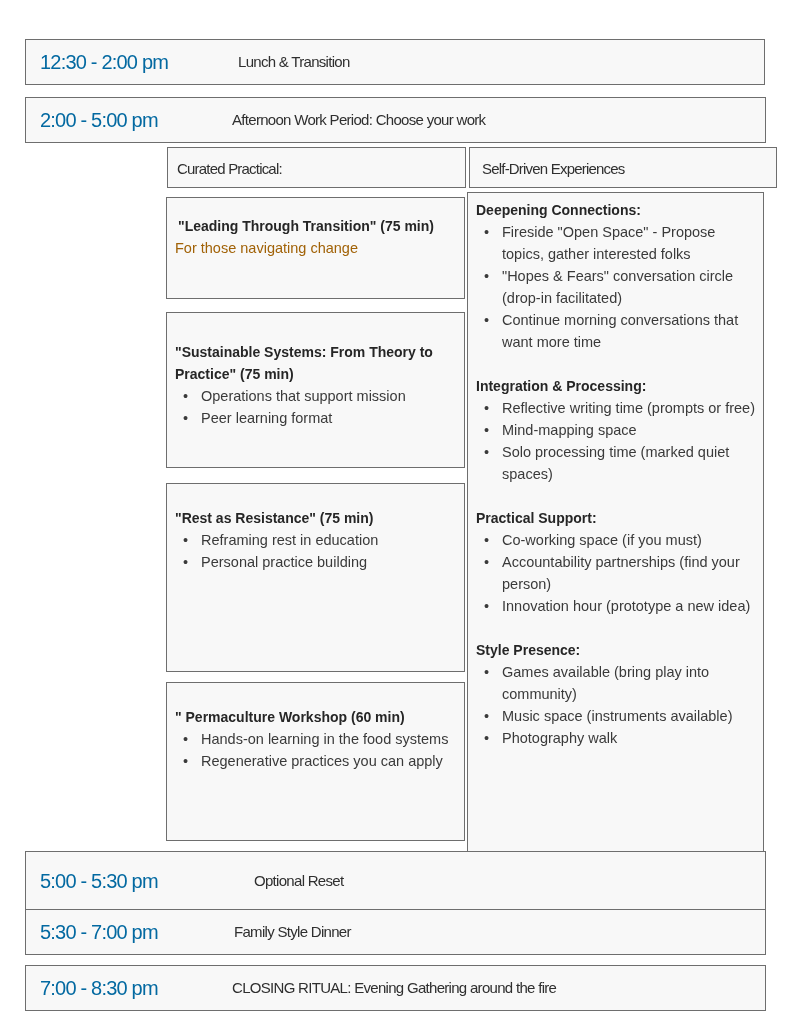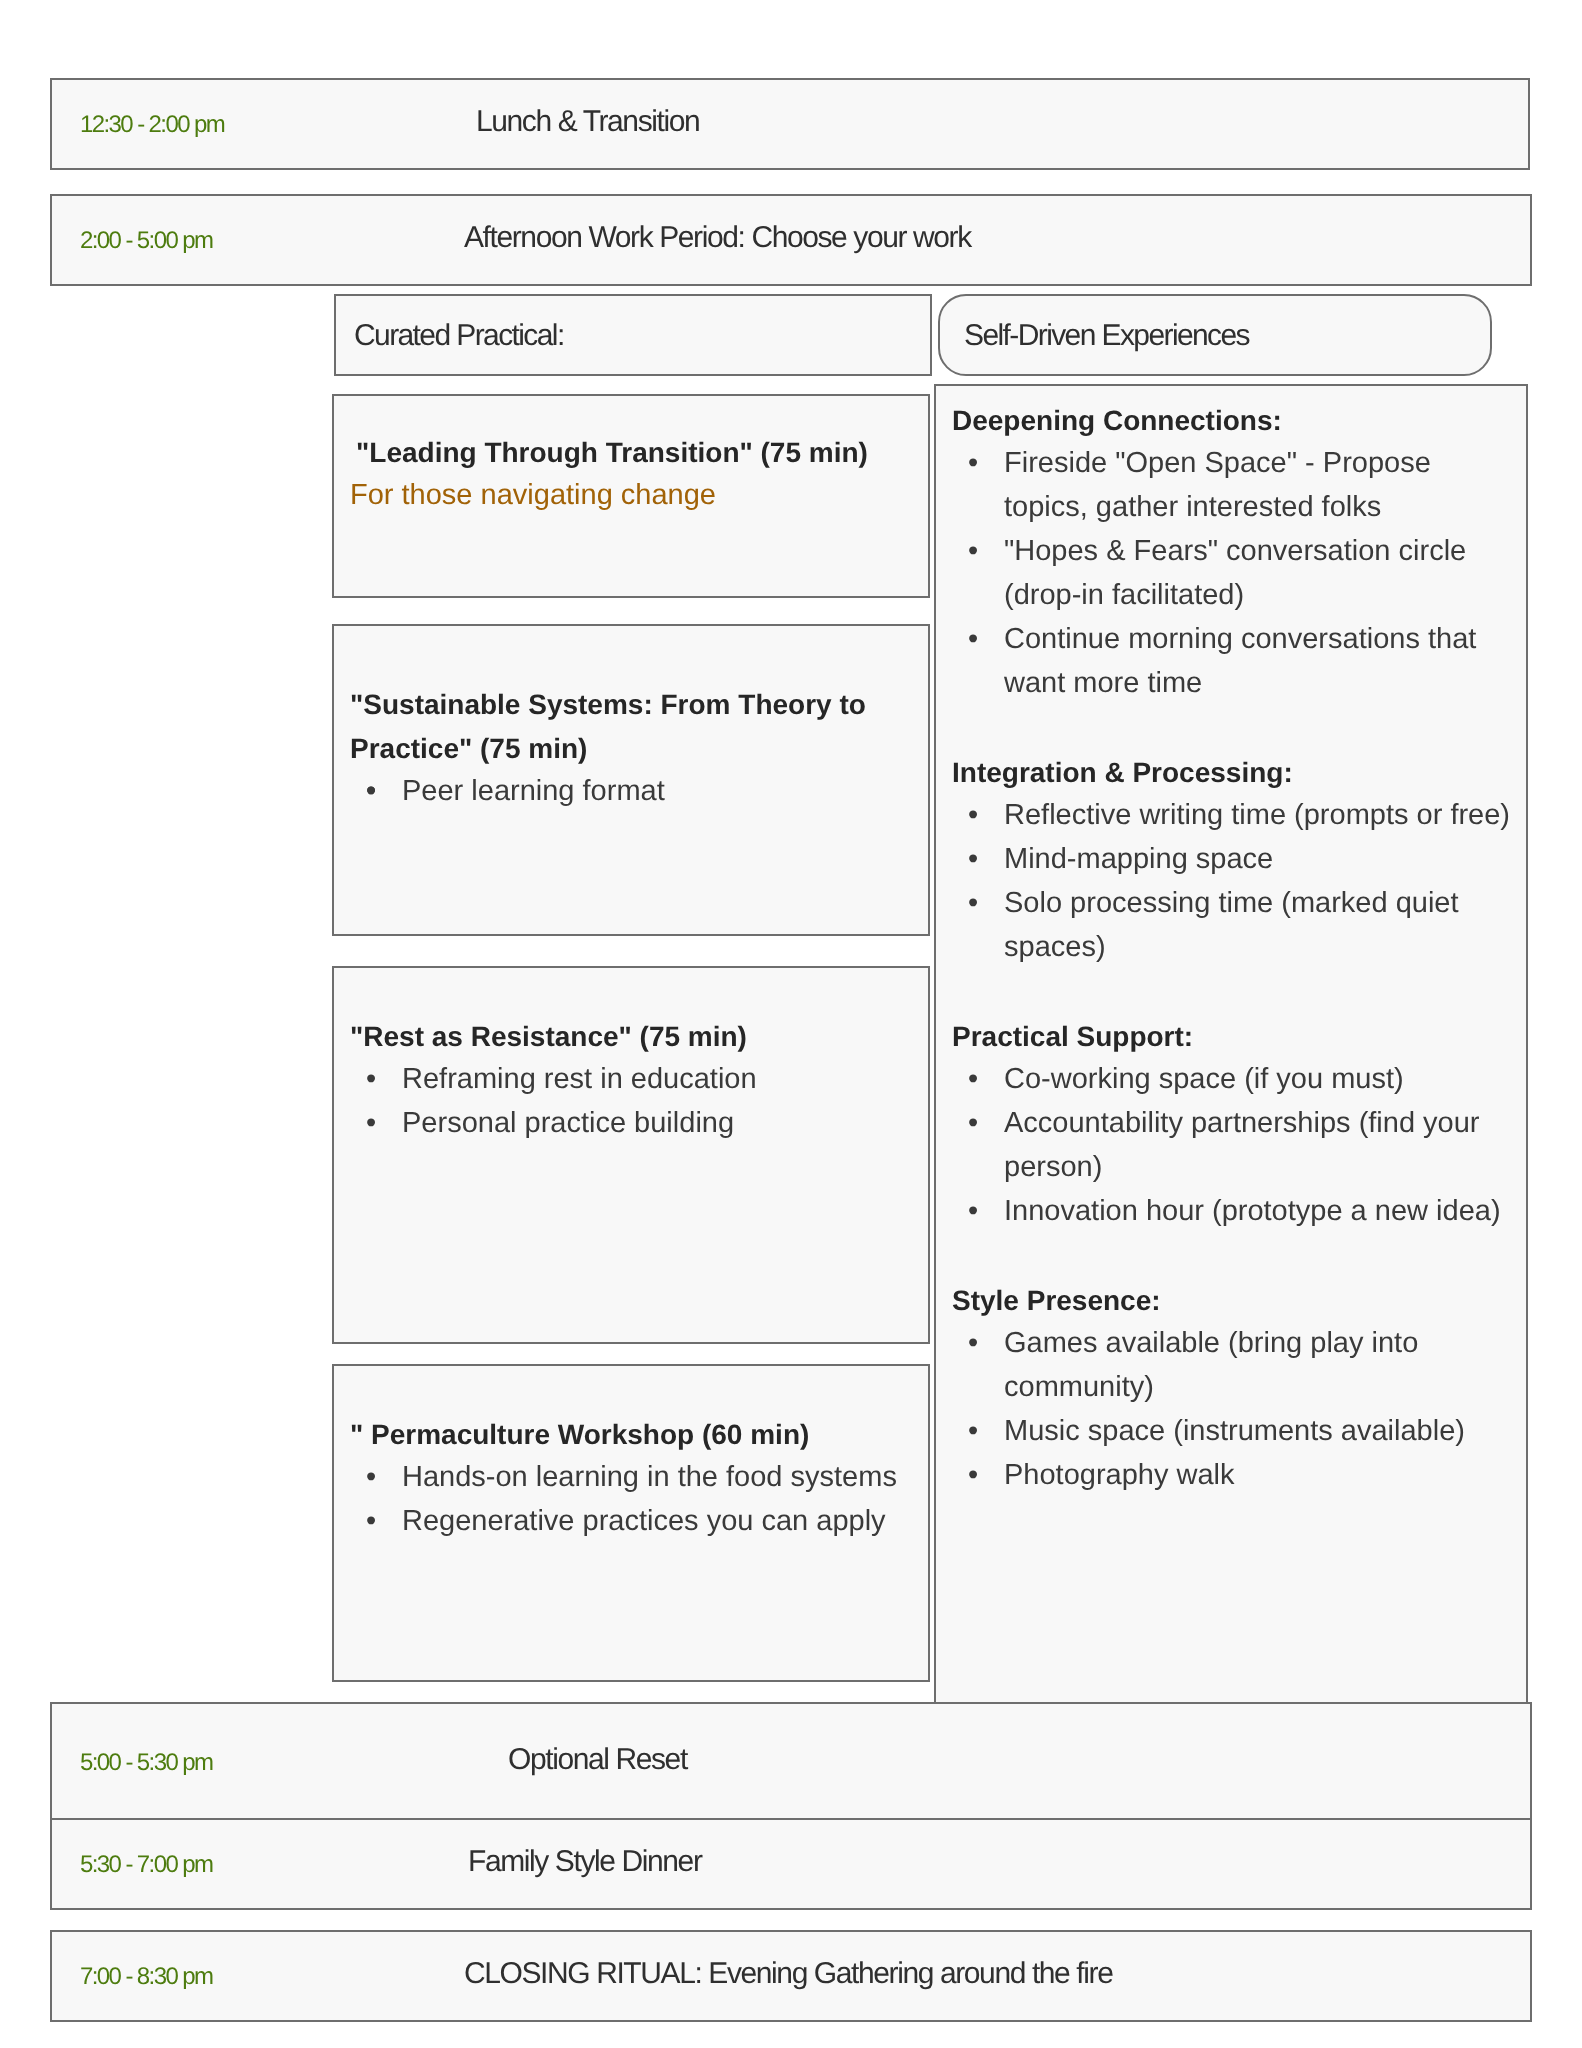--- a/index.html
+++ b/index.html
@@ -1,21 +1,21 @@
 <!DOCTYPE html>
 <html><head>
 <meta charset="utf-8">
 <style>
   html, body { margin: 0; padding: 0; background: #ffffff; }
   body { width: 791px; height: 1024px; position: relative; overflow: hidden;
          font-family: "Liberation Sans", sans-serif; color: #2b2b2b; }
   .box { position: absolute; box-sizing: border-box; border: 1.5px solid #6e6e6e;
          background: #f8f8f8; }
   .row .time { position: absolute; left: 14px; top: 50%; transform: translateY(-50%);
-               font-size: 12px; letter-spacing: -0.8px; color: #4d7c0f; }
+               font-size: 20px; letter-spacing: -0.8px; color: #0369a1; }
   .row .title { position: absolute; top: 50%; transform: translateY(-55%);
                 font-size: 15px; letter-spacing: -0.7px; color: #2f2f2f; }
   .hdr .label { position: absolute; left: 9px; top: 50%; transform: translateY(-50%);
                 font-size: 15px; letter-spacing: -0.8px; color: #2f2f2f; }
   .card { padding: 0 8px; }
   .card h3 { margin: 0; font-size: 14px; font-weight: bold; line-height: 22px; color: #262626; }
   .card p { margin: 0; font-size: 14.5px; line-height: 22px; color: #a16207; }
   .card ul { margin: 0; padding: 0 0 0 26px; list-style: none; }
   .card li { font-size: 14.5px; line-height: 22px; color: #3a3a3a; position: relative; }
   .card li .bullet { position: absolute; left: -18px; top: 0; }
@@ -30,33 +30,33 @@
   <span class="title" style="left:212px;">Lunch &amp; Transition</span>
 </div>
 <div class="box row" style="left:25px; top:97px; width:741px; height:46px;">
   <span class="time">2:00 - 5:00 pm</span>
   <span class="title" style="left:206px;">Afternoon Work Period: Choose your work</span>
 </div>
 
 <div class="box hdr" style="left:167px; top:147px; width:299px; height:41px;">
   <span class="label">Curated Practical:</span>
 </div>
-<div class="box hdr" style="left:469px; top:147px; width:277px; height:41px;border-radius:14px;">
+<div class="box hdr" style="left:469px; top:147px; width:308px; height:41px;">
   <span class="label" style="left:12px;">Self-Driven Experiences</span>
 </div>
 
 <div class="box card" style="left:166px; top:197px; width:299px; height:102px; padding-top:17px;">
   <h3 style="padding-left:3px;">"Leading Through Transition" (75 min)</h3>
   <p>For those navigating change</p>
 </div>
 
 <div class="box card" style="left:166px; top:312px; width:299px; height:156px; padding-top:28px;">
   <h3>"Sustainable Systems: From Theory to Practice" (75 min)</h3>
   <ul>
-    <li><span class="bullet">•</span></li>
+    <li><span class="bullet">•</span><span>Operations that support mission</span></li>
     <li><span class="bullet">•</span><span>Peer learning format</span></li>
   </ul>
 </div>
 
 <div class="box card" style="left:166px; top:483px; width:299px; height:189px; padding-top:23px;">
   <h3>"Rest as Resistance" (75 min)</h3>
   <ul>
     <li><span class="bullet">•</span><span>Reframing rest in education</span></li>
     <li><span class="bullet">•</span><span>Personal practice building</span></li>
   </ul>

